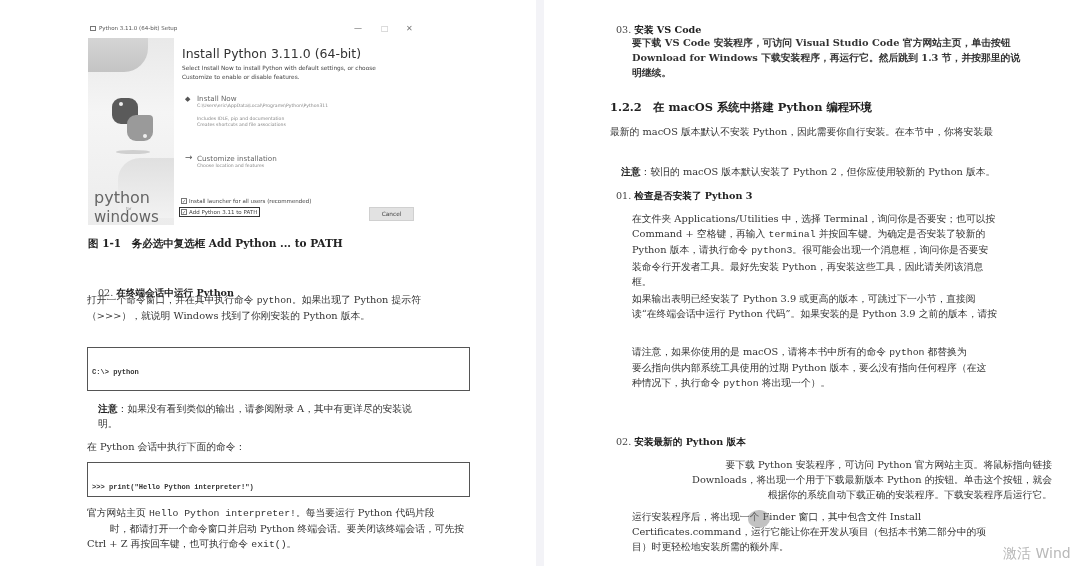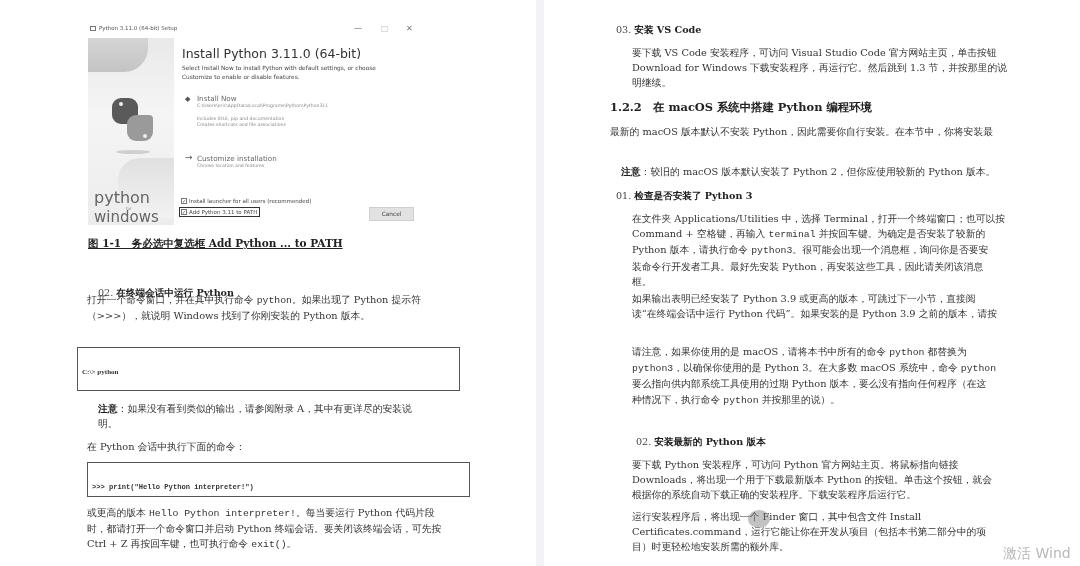--- a/index.html
+++ b/index.html
@@ -35,21 +35,21 @@
   .inst-opt { position: absolute; left: 99px; font-family: "DejaVu Sans", sans-serif; }
   .opt-icon { position: absolute; left: 0; top: 1px; font-size: 7px; color: #555; }
   .opt-label { position: absolute; left: 12px; top: 0; font-size: 7.2px; color: #666; white-space: nowrap; }
   .opt-path { position: absolute; left: 12px; top: 9px; font-size: 4.6px; color: #888; white-space: nowrap; }
   .opt-desc { position: absolute; left: 12px; font-size: 4.6px; color: #888; white-space: nowrap; line-height: 6.5px; }
   .chk-row { position: absolute; left: 95px; font-family: "DejaVu Sans", sans-serif; font-size: 5.5px; color: #444; white-space: nowrap; display: flex; align-items: center; }
   .chk-box { display: inline-block; width: 6px; height: 6px; border: 1px solid #777; margin-right: 2px; font-size: 5px; line-height: 4px; text-align: center; color: #555; }
   .chk-row.outlined { border: 1px solid #333; padding: 1px 2px 1px 1px; }
   .cancel-btn { position: absolute; left: 283px; top: 187px; width: 45px; height: 14px; background: #e2e2e2; border: 1px solid #d0d0d0; font-family: "DejaVu Sans", sans-serif; font-size: 5.8px; color: #444; text-align: center; line-height: 12px; }
 
-  .caption { position: absolute; left: 88px; top: 237px; font-size: 10.5px; font-weight: bold; color: #222; white-space: nowrap; text-decoration: underline; }
+  .caption { position: absolute; left: 88px; top: 237px; font-size: 10.5px; font-weight: bold; color: #222; white-space: nowrap; }
 
   .section-head { position: absolute; font-size: 9.6px; white-space: nowrap; color: #222; }
   .section-head .num { font-weight: normal; color: #444; }
   .section-head .title { font-weight: bold; text-align: center; }
   .para { position: absolute; font-size: 9.8px; line-height: 15.2px; color: #333; }
   .para .code { font-family: "Liberation Mono", "DejaVu Sans Mono", monospace; font-size: 9.8px; }
   .para b { font-weight: bold; color: #222; }
   .h2 { position: absolute; font-size: 11.4px; font-weight: bold; white-space: nowrap; color: #222; }
 
   .codebox { position: absolute; border: 1.3px solid #555; padding: 2px 4px; font-family: "Liberation Mono", "DejaVu Sans Mono", monospace; font-size: 7.1px; line-height: 8.8px; color: #333; white-space: pre; overflow: hidden; }
@@ -124,21 +124,21 @@
   <div class="section-head" style="left:70px; top:287px;margin-left:28px;">
     <span class="num">02.</span>
     <span class="title">在终端会话中运行 Python</span>
   </div>
 
   <div class="para" style="left:87px; top:292px; width:400px;">
     <div><span>打开一个命令窗口，并在其中执行命令 </span><span class="code">python</span><span>。如果出现了 Python 提示符</span></div>
     <div>（&gt;&gt;&gt;），就说明 Windows 找到了你刚安装的 Python 版本。</div>
   </div>
 
-  <div class="codebox" style="left:77px; top:347px; width:383px; height:44px;font-family:Liberation Serif, serif;">
+  <div class="codebox" style="left:87px; top:347px; width:383px; height:44px;">
     <div class="line-b">C:\&gt; python</div>
     
     
     
   </div>
 
   <div class="para" style="left:98px; top:401px; width:380px;">
     <div><b>注意</b><span>：如果没有看到类似的输出，请参阅附录 A，其中有更详尽的安装说</span></div>
     <div>明。</div>
   </div>
@@ -147,35 +147,35 @@
     <div>在 Python 会话中执行下面的命令：</div>
   </div>
 
   <div class="codebox" style="left:87px; top:462px; width:383px; height:35px;">
     <div class="line-b">&gt;&gt;&gt; print("Hello Python interpreter!")</div>
     
     
   </div>
 
   <div class="para" style="left:87px; top:505px; width:400px;">
-    <div style="white-space:nowrap;"><span>或更高的版本 </span><span class="code">Hello Python interpreter!</span><span>。每当要运行 Python 代码片段</span></div>
-    <div style="white-space:nowrap;">时，都请打开一个命令窗口并启动 Python 终端会话。要关闭该终端会话，可先按</div>
+    <div style="white-space:nowrap;"><span>官方网站主页 </span><span class="code">Hello Python interpreter!</span><span>。每当要运行 Python 代码片段</span></div>
+    <div style="white-space:nowrap;text-align:center;">时，都请打开一个命令窗口并启动 Python 终端会话。要关闭该终端会话，可先按</div>
     <div style="white-space:nowrap;"><span>Ctrl + Z 再按回车键，也可执行命令 </span><span class="code">exit()</span><span>。</span></div>
   </div>
 </div>
 
 <div class="gutter"></div>
 
 <div class="page page-right">
 
   <div class="section-head" style="left:72px; top:24px;">
     <span class="num">03.</span>
     <span class="title">安装 VS Code</span>
   </div>
-  <div class="para" style="left:88px; top:45px; width:420px; white-space:nowrap;">
+  <div class="para" style="left:88px; top:35px; width:420px; white-space:nowrap;font-weight:bold;">
     <div>要下载 VS Code 安装程序，可访问 Visual Studio Code 官方网站主页，单击按钮</div>
     <div>Download for Windows 下载安装程序，再运行它。然后跳到 1.3 节，并按那里的说</div>
     <div>明继续。</div>
   </div>
 
   <div class="h2" style="left:66px; top:100px;">1.2.2　在 macOS 系统中搭建 Python 编程环境</div>
 
   <div class="para" style="left:66px; top:124px; width:450px; white-space:nowrap;">
     <div>最新的 macOS 版本默认不安装 Python，因此需要你自行安装。在本节中，你将安装最</div>
   </div>
@@ -183,45 +183,44 @@
   <div class="para" style="left:77px; top:164px; width:440px; white-space:nowrap;">
     <b>注意</b><span>：较旧的 macOS 版本默认安装了 Python 2，但你应使用较新的 Python 版本。</span>
   </div>
 
   <div class="section-head" style="left:72px; top:190px;">
     <span class="num">01.</span>
     <span class="title">检查是否安装了 Python 3</span>
   </div>
 
   <div class="para" style="left:88px; top:211px; width:420px; white-space:nowrap;">
-    <div>在文件夹 Applications/Utilities 中，选择 Terminal，打开一个终端窗口；也可以按</div>
+    <div>在文件夹 Applications/Utilities 中，选择 Terminal，询问你是否要安；也可以按</div>
     <div><span>Command + 空格键，再输入 </span><span class="code">terminal</span><span> 并按回车键。为确定是否安装了较新的</span></div>
     <div><span>Python 版本，请执行命令 </span><span class="code">python3</span><span>。很可能会出现一个消息框，询问你是否要安</span></div>
     <div>装命令行开发者工具。最好先安装 Python，再安装这些工具，因此请关闭该消息</div>
     <div>框。</div>
   </div>
 
   <div class="para" style="left:88px; top:291px; width:420px; white-space:nowrap;">
     <div>如果输出表明已经安装了 Python 3.9 或更高的版本，可跳过下一小节，直接阅</div>
     <div>读“在终端会话中运行 Python 代码”。如果安装的是 Python 3.9 之前的版本，请按</div>
   </div>
 
   <div class="para" style="left:88px; top:344px; width:420px; white-space:nowrap;">
     <div><span>请注意，如果你使用的是 macOS，请将本书中所有的命令 </span><span class="code">python</span><span> 都替换为</span></div>
-    <div><span class="code">python3</span><span>，以确保你使用的是 Python 3。在大多数 macOS 系统中，命令 </span><span class="code">python</span></div>
     <div>要么指向供内部系统工具使用的过期 Python 版本，要么没有指向任何程序（在这</div>
-    <div><span>种情况下，执行命令 </span><span class="code">python</span><span> 并按那里的说）。</span></div>
-  </div>
-
-  <div class="section-head" style="left:72px; top:436px;margin-left:20px;">
+    <div><span>种情况下，执行命令 </span><span class="code">python</span><span> 将出现一个）。</span></div>
+  </div>
+
+  <div class="section-head" style="left:72px; top:436px;">
     <span class="num">02.</span>
     <span class="title">安装最新的 Python 版本</span>
   </div>
 
-  <div class="para" style="left:88px; top:457px; width:420px; white-space:nowrap;">
+  <div class="para" style="left:88px; top:457px; width:420px; white-space:nowrap;text-align:right;">
     <div>要下载 Python 安装程序，可访问 Python 官方网站主页。将鼠标指向链接</div>
     <div>Downloads，将出现一个用于下载最新版本 Python 的按钮。单击这个按钮，就会</div>
     <div>根据你的系统自动下载正确的安装程序。下载安装程序后运行它。</div>
   </div>
 
   <div class="para" style="left:88px; top:509px; width:420px; white-space:nowrap;">
     <div>运行安装程序后，将出现一个 Finder 窗口，其中包含文件 Install</div>
     <div>Certificates.command，运行它能让你在开发从项目（包括本书第二部分中的项</div>
     <div>目）时更轻松地安装所需的额外库。</div>
   </div>

